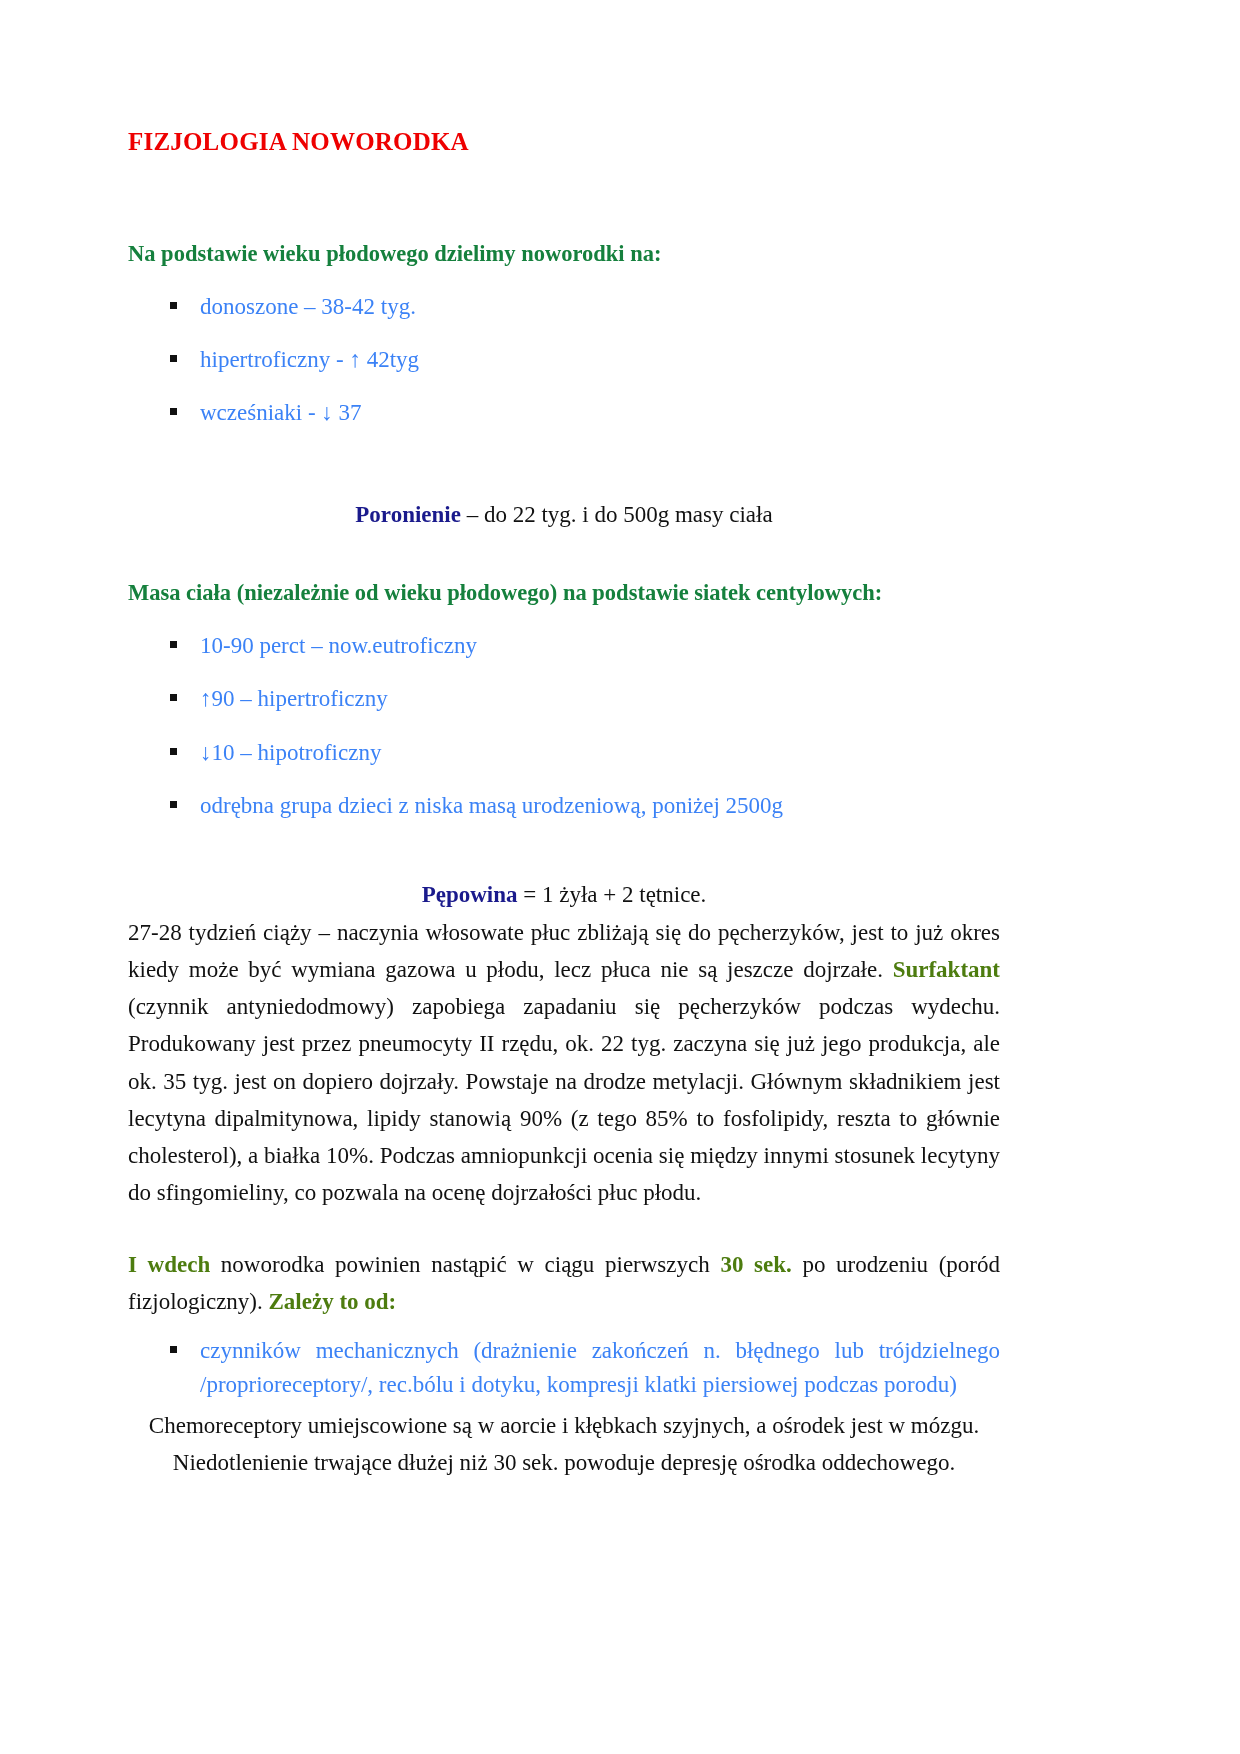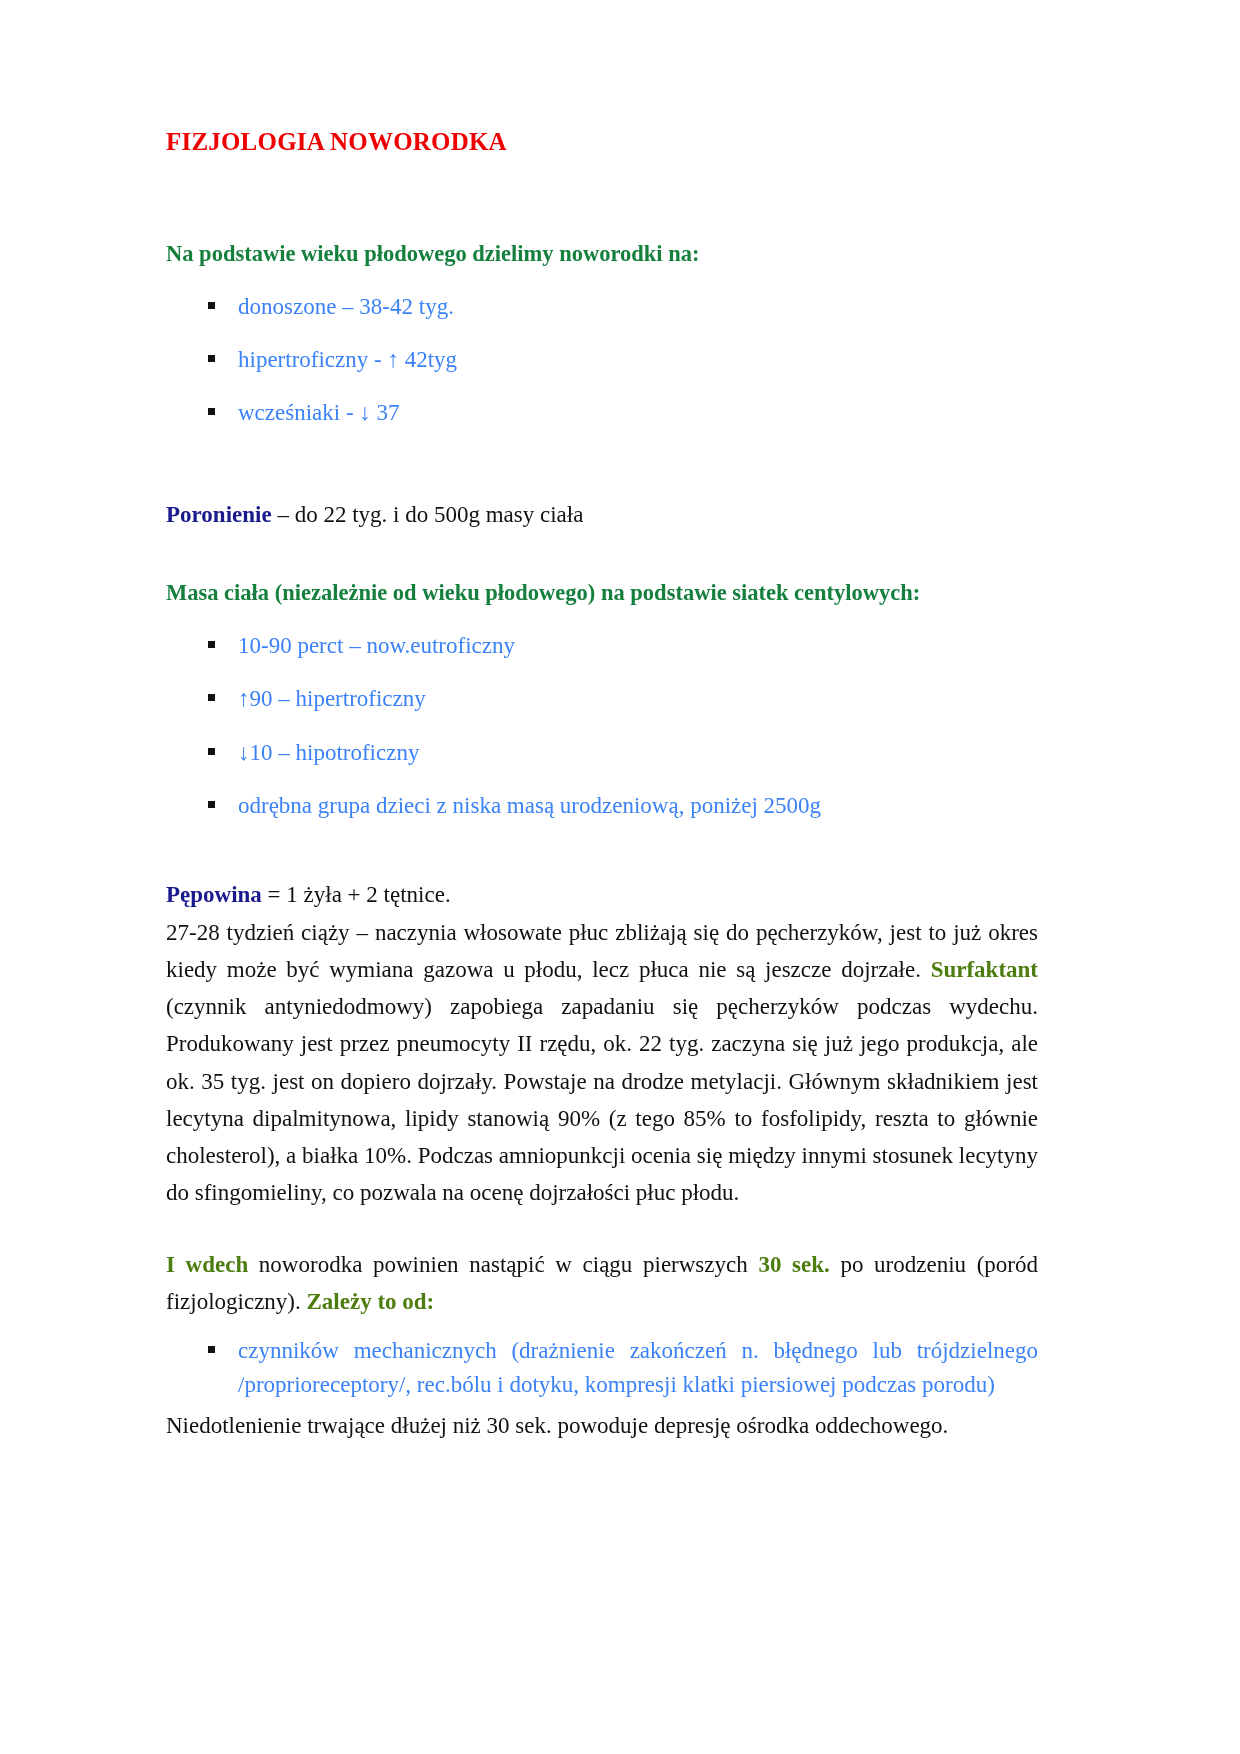--- a/index.html
+++ b/index.html
@@ -12,21 +12,20 @@
     color: #000000;
   }
   .page {
     position: relative;
     width: 1015px;
     height: 1754px;
     background: #ffffff;
     box-sizing: border-box;
     padding: 128px 240px 0 128px;
     overflow: hidden;
-    margin-left: 38px;
   }
   .content {
     width: 872px;
   }
   .title {
     color: #ee0000;
     font-weight: bold;
     font-size: 25px;
     letter-spacing: 0.2px;
     margin: 0 0 0 0;
@@ -45,21 +44,21 @@
     line-height: 1.25;
     margin: 0;
   }
   .para {
     font-size: 23px;
     line-height: 1.62;
     margin: 0;
     text-align: justify;
     color: #111111;
   }
-  .para.left { text-align: left; }
+  .para.left { text-align: center; }
   .lead {
     color: #1a1a8c;
     font-weight: bold;
   }
   .emph {
     color: #4d7c0f;
     font-weight: bold;
   }
   ul.bullets {
     list-style: none;
@@ -168,16 +167,17 @@
 
     <div class="gap-xs"></div>
 
     <ul class="bullets">
       <li class="tight">
         <span class="sq"></span>
         <span class="txt">czynników mechanicznych (drażnienie zakończeń n. błędnego lub trójdzielnego /proprioreceptory/, rec.bólu i dotyku, kompresji klatki piersiowej podczas porodu)</span>
       </li>
     </ul>
 
+    <p class="para left">Chemoreceptory umiejscowione są w aorcie i kłębkach szyjnych, a ośrodek jest w mózgu.</p>
     <p class="para left">Niedotlenienie trwające dłużej niż 30 sek. powoduje depresję ośrodka oddechowego.</p>
 
   </div>
 </div>
 
 </body></html>

